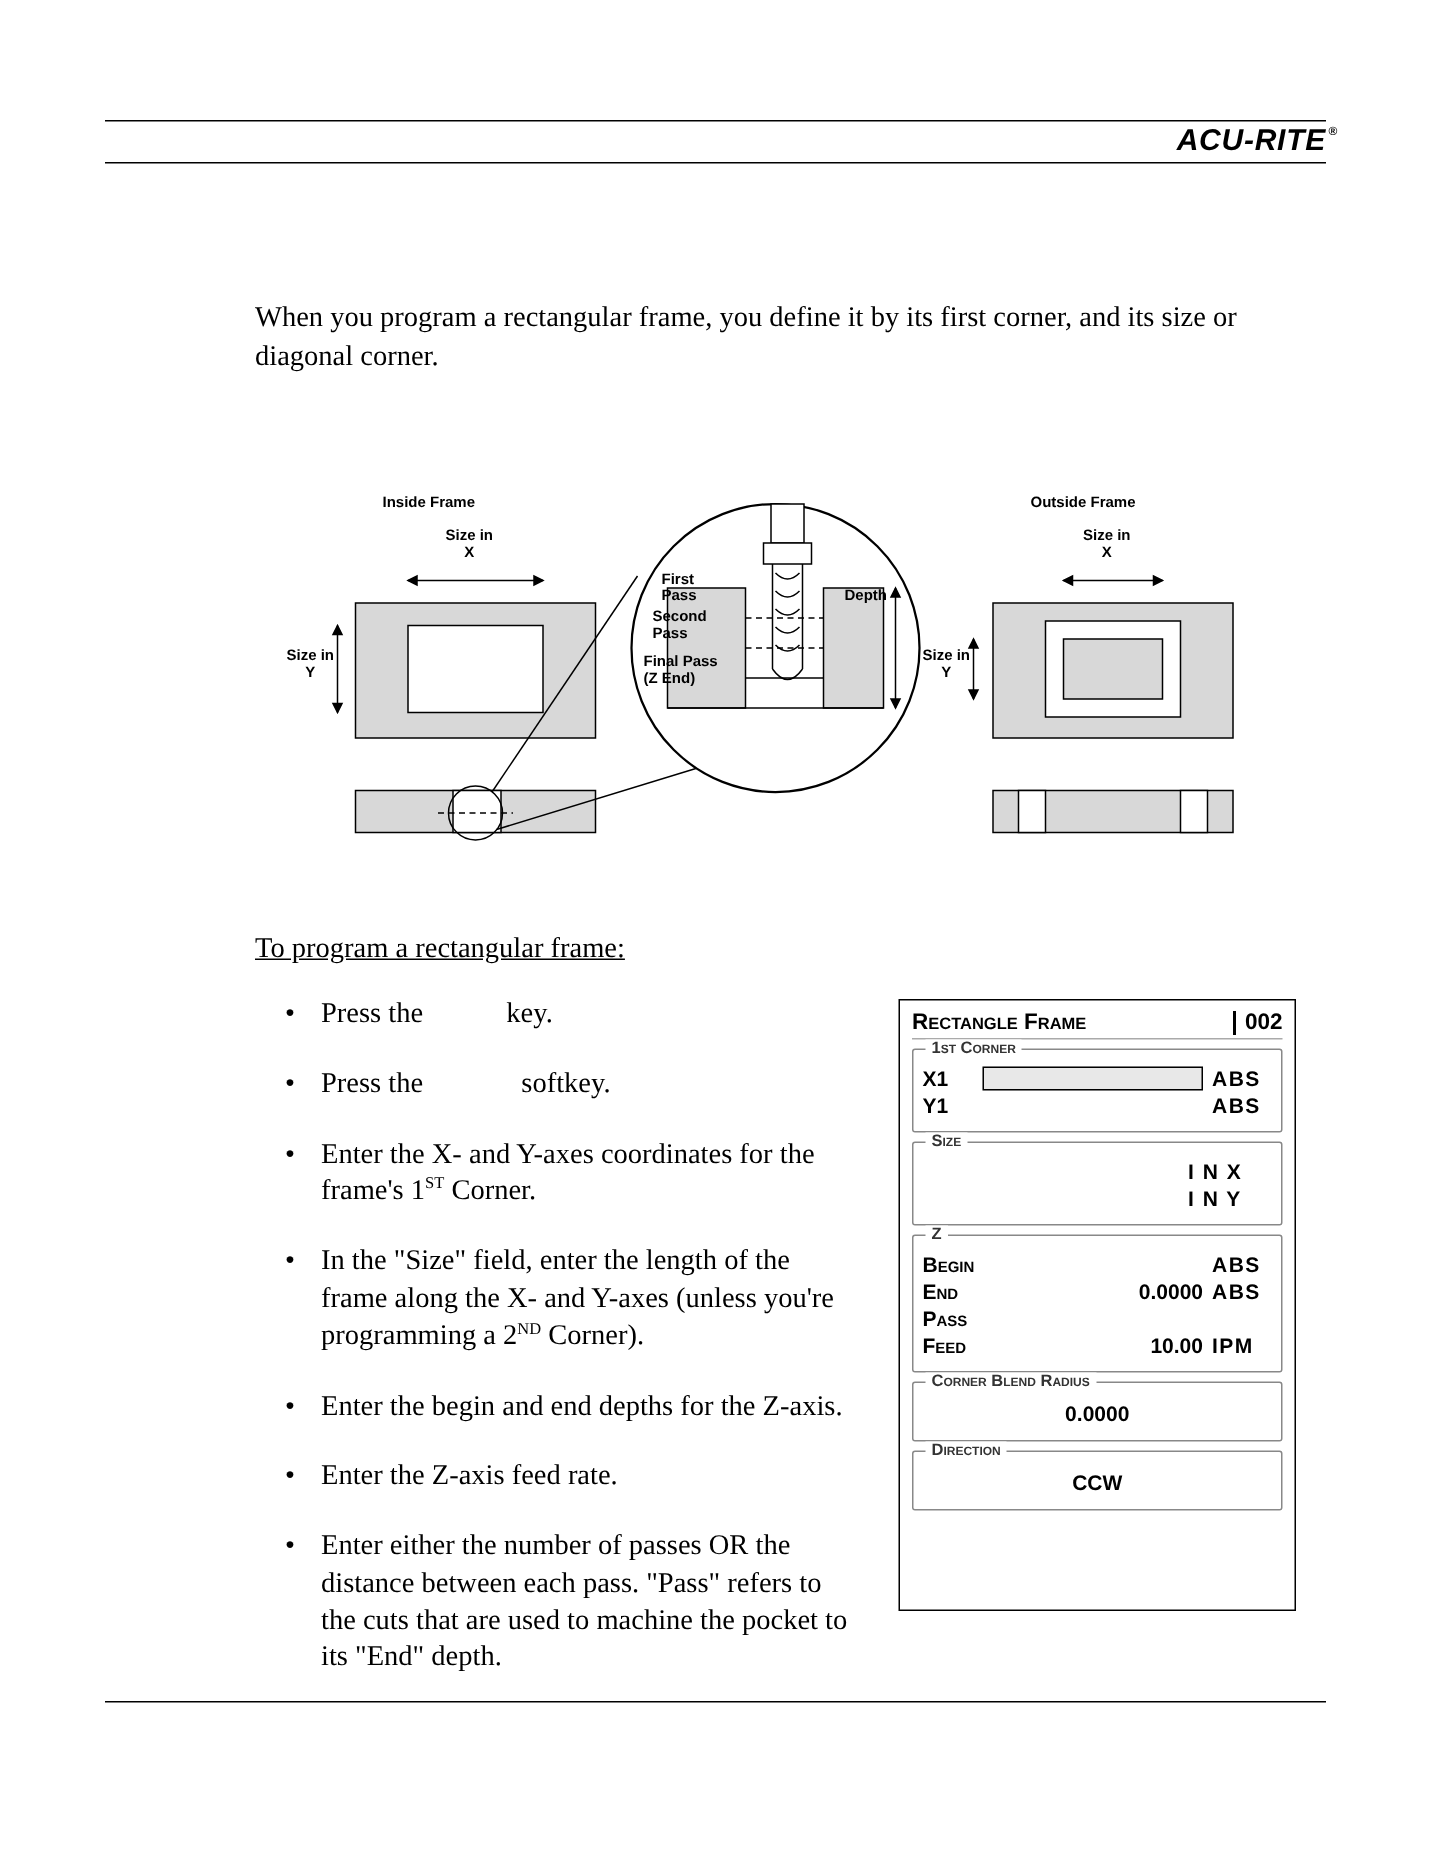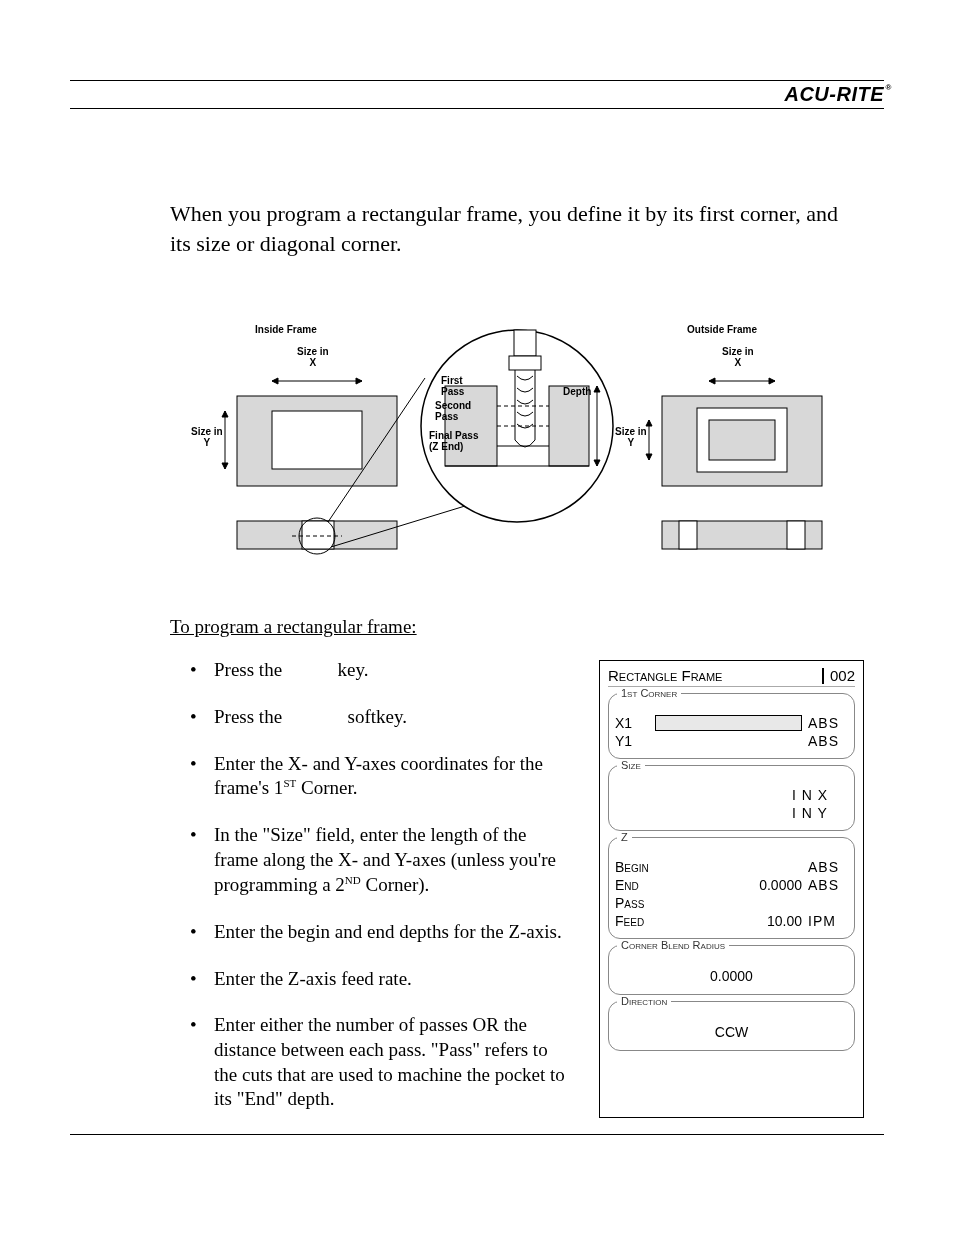--- a/index.html
+++ b/index.html
@@ -39,23 +39,23 @@
     position: absolute;
     top: 0;
     right: -8px;
   }
   .body-area {
     padding-left: 100px;
     padding-right: 20px;
     padding-top: 90px;
   }
   .intro {
-    font-size: 22px;
+    font-size: 19px;
     line-height: 1.35;
-    margin-bottom: 28px;
+    margin-bottom: 42px;
   }
   .diagram-wrap {
     display: flex;
     justify-content: center;
     margin-bottom: 40px;
   }
   .diagram {
     width: 640px;
     height: 290px;
     position: relative;
@@ -85,44 +85,44 @@
     margin-bottom: 22px;
     padding-left: 24px;
   }
   ul.steps li::before {
     content: "•";
     position: absolute;
     left: 0;
     top: 0;
   }
   .sup { font-size: 11px; vertical-align: super; font-variant: small-caps; }
-  .panel-col { width: 265px; padding-top: 2px; }
+  .panel-col { width: 265px; padding-top: 2px; font-weight: bold; }
   .screen {
     border: 1.5px solid #000;
     background: #fff;
     font-family: Arial, Helvetica, sans-serif;
     font-size: 14px;
     padding: 6px 8px 60px 8px;
   }
   .screen-title-row {
     display: flex;
     align-items: center;
     gap: 6px;
     border-bottom: 1px solid #aaa;
     padding-bottom: 2px;
     margin-bottom: 6px;
   }
   .screen-title { font-variant: small-caps; font-size: 15px; flex:1; }
   .screen-num { font-size: 15px; }
   .divider { width:1.5px; height:16px; background:#000; }
   .group {
     border: 1px solid #888;
-    border-radius: 12px;
-    position: relative;
-    padding: 20px 6px 8px 6px;
+    border-radius: 2px;
+    position: relative;
+    padding: 10px 6px 8px 6px;
     margin-bottom: 6px;
   }
   .group-label {
     position: absolute;
     top: -7px;
     left: 8px;
     background: #fff;
     padding: 0 4px;
     font-variant: small-caps;
     font-size: 11px;

